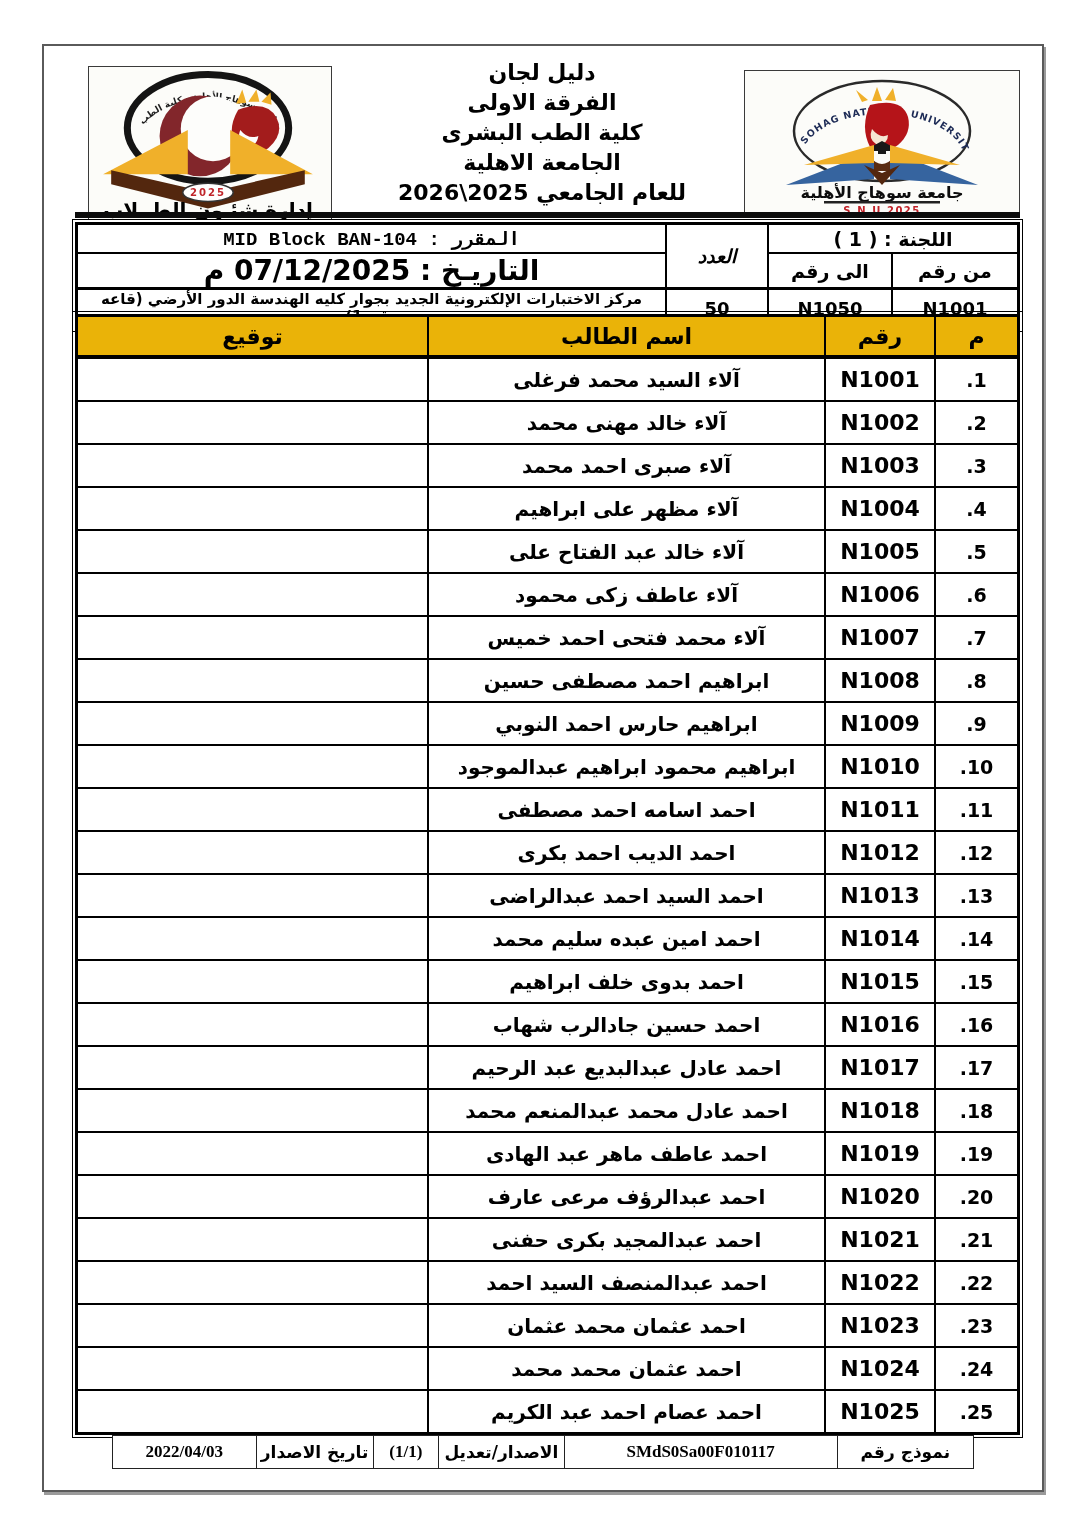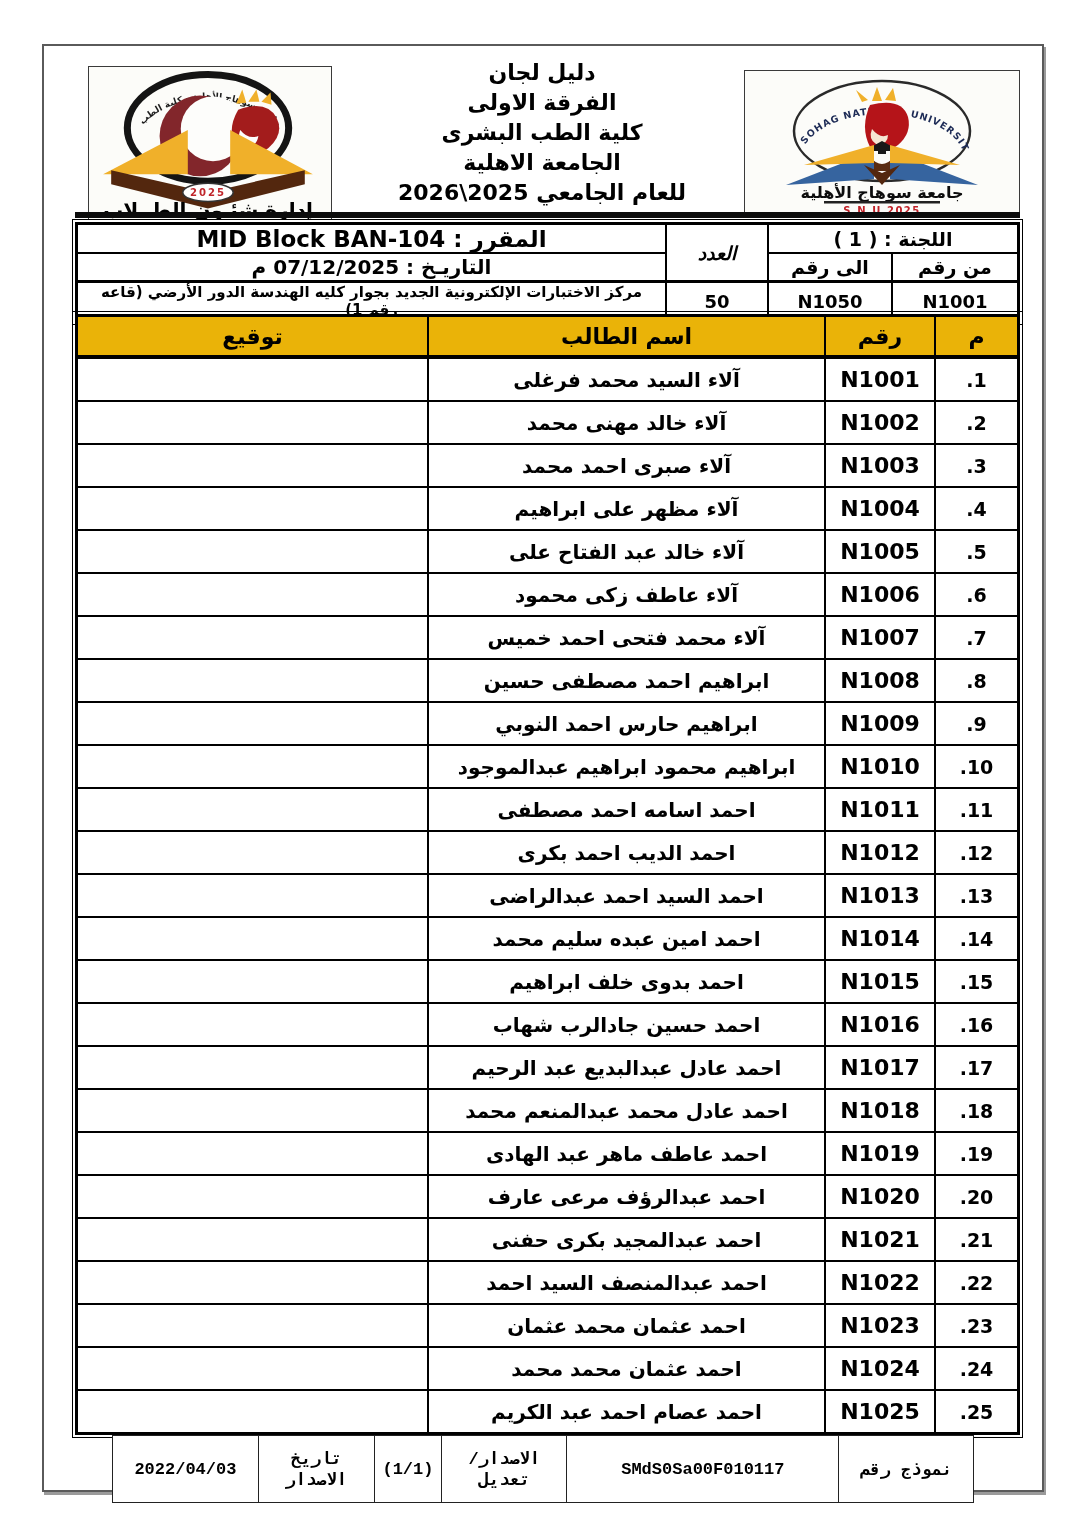--- a/index.html
+++ b/index.html
@@ -38,22 +38,22 @@
   }
   .info-table td{border:2px solid #000;font-weight:bold;text-align:center;padding:0 6px;}
   .info-table .r1 td{height:27px;}
   .info-table .r2 td{height:26px;}
   .info-table .r3 td{height:28px;border-top-width:3px;}
   .cell-committee{font-size:19px;}
   .cell-range-label{font-size:19px;}
   .cell-range-value{font-size:18px;}
   .cell-count-label{font-size:19px;}
   .cell-count-value{font-size:18px;}
-  .cell-course{font-size:23px;}
-  .cell-date{font-size:20px;}
+  .cell-course{font-size:19px;font-family:Liberation Mono, monospace;}
+  .cell-date{font-size:28px;}
   .cell-location{font-size:15px;}
   .w-from{width:112px;}
   .w-to{width:110px;margin-top:8px;}
   .w-count{width:88px;font-style:italic;}
 
   
   .students-table{
     position:absolute;left:75px;top:314px;width:945px;direction:rtl;
     border:3px solid #000;outline:1px solid #000;outline-offset:2px;background:#fff;
   }
@@ -69,21 +69,21 @@
   .col-id{width:106px;}
   .col-name{width:393px;margin-top:32px;}
   .col-sig{width:347px;}
 
   
   .footer-table{
     position:absolute;left:112px;top:1435px;width:862px;direction:rtl;
     border:1px solid #222;background:#fff;
   }
   .footer-table td{
-    border:1px solid #222;font-weight:bold;text-align:center;height:32px;font-size:17px;padding:12px 4px;font-family:Liberation Mono, monospace;
+    border:1px solid #222;font-weight:bold;text-align:center;height:32px;font-size:17px;padding:0 4px;
   }
   .ft-latin{font-family:"Liberation Serif","DejaVu Serif",serif;font-size:18px;}
   .w-f1{width:139px;}.w-f2{width:281px;}.w-f3{width:124px;}.w-f4{width:60px;}.w-f5{width:115px;}.w-f6{width:143px;}
 </style>
 </head>
 <body>
 
 <div id="page">
   <div class="page-border"></div>
 

